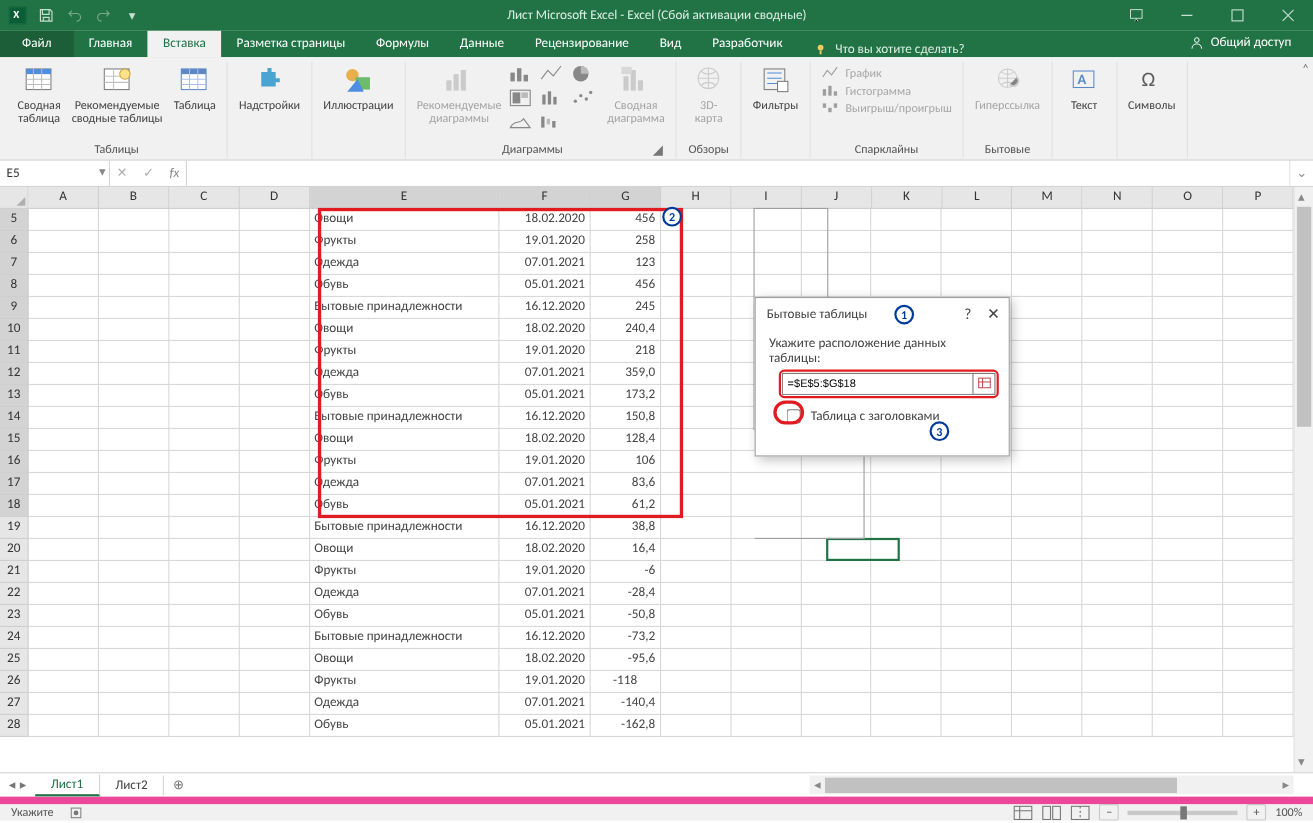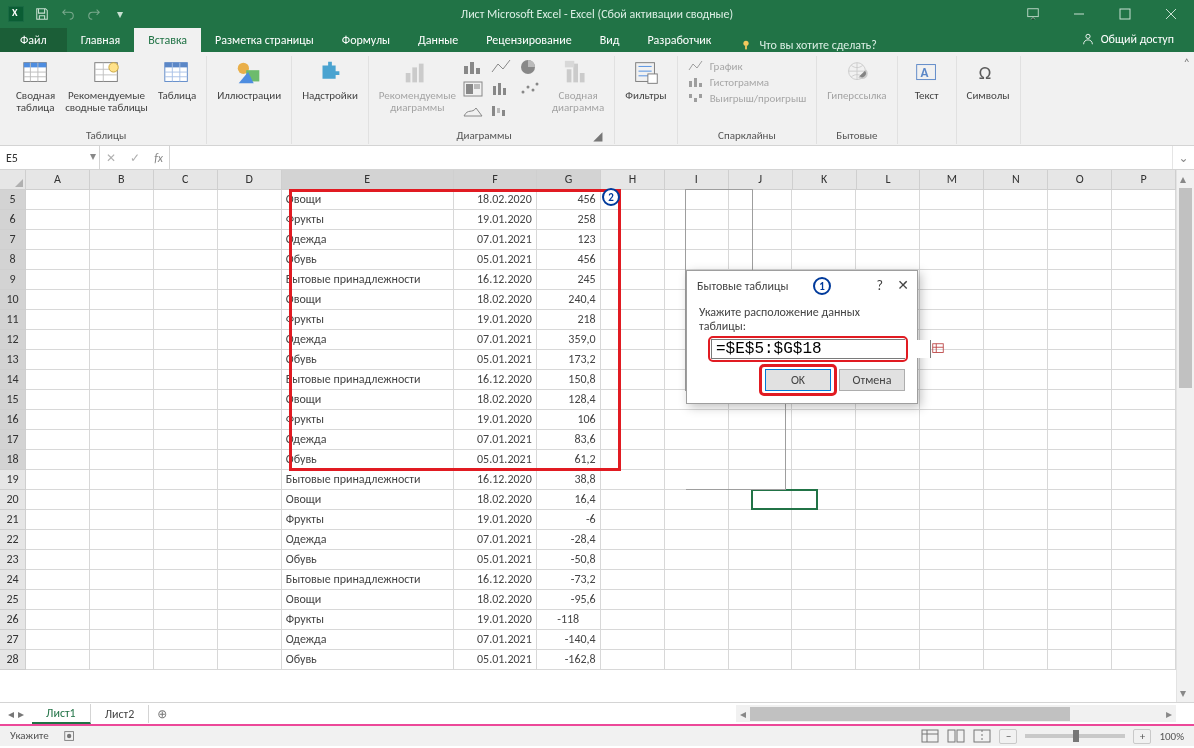--- a/index.html
+++ b/index.html
@@ -69,33 +69,33 @@
 
 .sheettabs{height:22px;background:#fff;border-top:1px solid #d4d4d4;display:flex;align-items:center;padding-left:8px;position:relative}
 .sheettabs .nav{display:flex;gap:4px;color:#777;padding-right:8px}
 .sheet{padding:2px 14px;font-size:12px;border-right:1px solid #d4d4d4;cursor:default}
 .sheet.active{border-bottom:2px solid #217346;background:#fff;color:#217346}
 .sheet-add{width:26px;text-align:center;color:#777}
 .hscroll{position:absolute;right:18px;top:2px;height:17px;width:440px;background:#f1f1f1;display:flex;align-items:center}
 .hscroll .track{flex:1;position:relative;height:14px}
 
 
-.status{height:22px;background:#f1f1f1;border-top:2px solid #ec4899;display:flex;align-items:center;padding:0 10px;font-size:11px;color:#555;justify-content:space-between}
+.status{height:22px;background:#f1f1f1;border-top:7px solid #ec4899;display:flex;align-items:center;padding:0 10px;font-size:11px;color:#555;justify-content:space-between}
 .status .right{display:flex;align-items:center;gap:8px}
 
 
 .dialog{position:absolute;left:686px;top:270px;width:232px;background:#fff;border:1px solid #9e9e9e;box-shadow:3px 3px 10px rgba(0,0,0,.25);font-size:12px}
 .dialog .dtitle{height:30px;display:flex;align-items:center;padding:0 10px;font-size:12px;position:relative}
 .dialog .dtitle .dclose,.dialog .dtitle .dhelp{position:absolute;top:6px;font-size:14px}
 .dialog .dtitle .dhelp{right:34px}
 .dialog .dtitle .dclose{right:8px}
 .dialog .dbody{padding:4px 12px 12px}
 .dialog .dlabel{margin-bottom:6px}
 .dialog .dfield{display:flex;border:1px solid #7a7a7a;height:20px;margin-bottom:10px}
-.dialog .dfield input{flex:1;border:0;padding:0 4px;font-size:16px;font-family:Liberation Mono, monospace;outline:none;background:#fff}
+.dialog .dfield input{flex:1;border:0;padding:0 4px;font-size:10px;font-family:Liberation Sans, sans-serif;outline:none;background:#fff}
 .dialog .dfield .picker{width:20px;border-left:1px solid #7a7a7a;display:flex;align-items:center;justify-content:center}
 .dialog .dcheck{margin:0 0 14px 0;display:flex;align-items:center;gap:6px}
 .dialog .dbtns{display:flex;justify-content:flex-end;gap:8px}
 .dialog .dbtn{width:66px;height:22px;border:1px solid #adadad;background:#e1e1e1;font-size:12px;text-align:center;line-height:20px}
 .dialog .dbtn.ok{border:1px solid #0078d7}
 
 .ann{position:absolute;border:3px solid #e11b22;border-radius:5px;pointer-events:none}
 .numbadge{position:absolute;width:18px;height:18px;border:2px solid #003a9b;border-radius:50%;background:#fff;color:#003a9b;font-size:11px;font-weight:bold;text-align:center;line-height:15px;pointer-events:none}
 
 .dlauncher{width:12px;height:12px;align-self:flex-end;margin:0 3px 3px 0;color:#777}
@@ -213,40 +213,40 @@
         </div>
     </div>
     <div class="group-label">Таблицы</div>
   </div>
 
   <div class="group">
     <div class="group-items">
       <div class="rbtn">
           <div class="ico">
             <svg width="30" height="30" viewBox="0 0 32 32">
+              <path fill="#4aa3d0" d="M8 8h14v14H8zM14 4h4v4h-4zM22 14h4v4h-4z"></path>
+            </svg>
+          </div>
+          <div class="lbl">Надстройки</div>
+        </div>
+    </div>
+      <div class="group-label"></div>
+  </div>
+
+  <div class="group">
+    <div class="group-items">
+      <div class="rbtn">
+          <div class="ico">
+            <svg width="30" height="30" viewBox="0 0 32 32">
               <circle cx="10" cy="11" r="6" fill="#e9af4a"></circle>
               <rect x="13" y="13" width="14" height="12" fill="#6dbb6d"></rect>
               <polygon points="5,27 15,15 21,27" fill="#4e8de0"></polygon>
             </svg>
           </div>
           <div class="lbl">Иллюстрации</div>
-        </div>
-    </div>
-      <div class="group-label"></div>
-  </div>
-
-  <div class="group">
-    <div class="group-items">
-      <div class="rbtn">
-          <div class="ico">
-            <svg width="30" height="30" viewBox="0 0 32 32">
-              <path fill="#4aa3d0" d="M8 8h14v14H8zM14 4h4v4h-4zM22 14h4v4h-4z"></path>
-            </svg>
-          </div>
-          <div class="lbl">Надстройки</div>
         </div>
     </div>
       <div class="group-label"></div>
   </div>
 
   <div class="group" style="position:relative">
     <div class="group-items">
       <div class="rbtn disabled">
           <div class="ico">
             <svg width="30" height="30" viewBox="0 0 32 32">
@@ -325,20 +325,35 @@
           <div class="lbl">Сводная
 диаграмма</div>
         </div>
     </div>
     <div style="display:flex;width:100%">
         <div class="group-label" style="flex:1">Диаграммы</div>
         <div class="dlauncher">◢</div>
       </div>
   </div>
 
+  <div class="group">
+    <div class="group-items">
+        <div class="rbtn disabled">
+          <div class="ico">
+            <svg width="30" height="30" viewBox="0 0 32 32">
+              <circle cx="16" cy="14" r="10" fill="none" stroke="#9e9e9e"></circle>
+              <path stroke="#9e9e9e" fill="none" d="M6 14h20M16 4v20M9 7c4 4 10 4 14 0M9 21c4-4 10-4 14 0"></path>
+            </svg>
+          </div>
+          <div class="lbl">3D-
+карта</div>
+        </div>
+      </div>
+    <div class="group-label">Обзоры</div>
+  </div>
 
   <div class="group">
       <div class="group-items">
         <div class="rbtn">
           <div class="ico">
             <svg width="30" height="30" viewBox="0 0 32 32">
               <rect x="5" y="5" width="20" height="20" fill="none" stroke="#7a7a7a"></rect>
               <path stroke="#4e8de0" d="M8 9h14M8 14h14M8 19h14"></path>
               <rect x="18" y="17" width="10" height="10" fill="#fff" stroke="#7a7a7a"></rect>
             </svg>
@@ -1005,21 +1020,20 @@
     <div class="dfield" style="margin-left:12px;position:relative">
       <input value="=$E$5:$G$18" style="">
       <div class="picker">
           <svg width="14" height="14" viewBox="0 0 16 16">
             <rect x="2" y="2" width="12" height="10" fill="none" stroke="#b44"></rect>
             <path stroke="#b44" d="M2 6h12M6 2v10"></path>
           </svg>
         </div>
       <div class="ann" style="left:-4px;top:-4px;right:-4px;bottom:-4px;border-width:2px"></div>
     </div>
-    <div class="dbtns">
-      <div style="position:relative">
-        <div class="dbtn ok">OK</div>
-        <div class="ann" style="left:-6px;top:-5px;right:-6px;bottom:-5px"></div>
-      </div>
-      <div class="dbtn">Отмена</div>
+    <div class="dcheck" style="position:relative;margin-left:12px">
+      <input type="checkbox" style="">
+      <span>Таблица с заголовками</span>
+      <div class="ann" style="left:-8px;top:-5px;width:28px;height:22px;border-radius:11px"></div>
+      <div class="numbadge" style="left:134px;top:14px">3</div>
     </div>
   </div>
 </div>
 
 </body></html>

